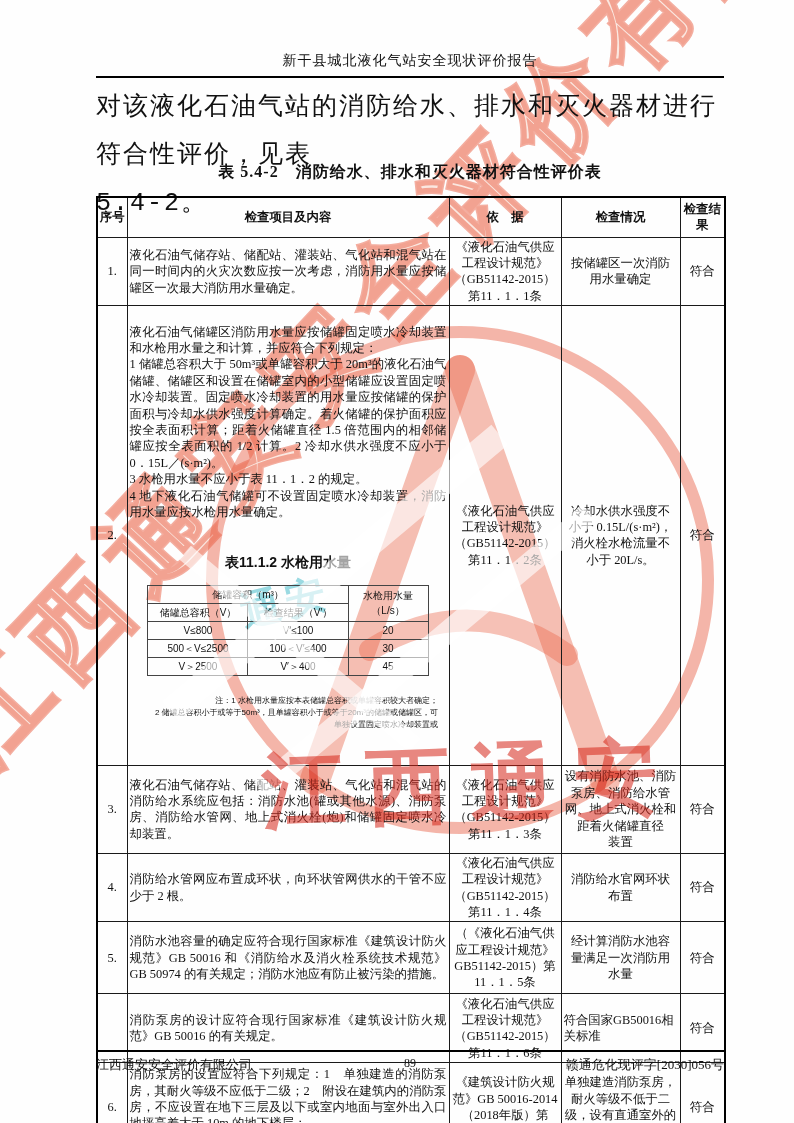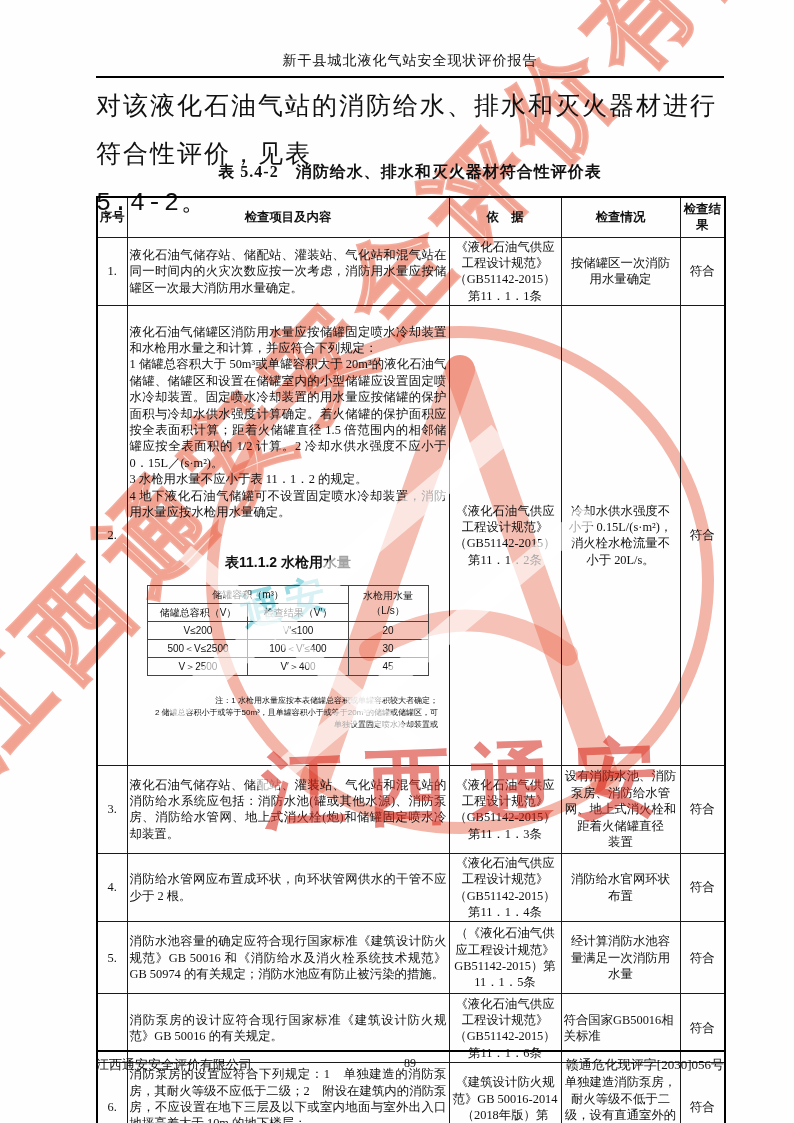--- a/index.html
+++ b/index.html
@@ -139,21 +139,21 @@
               <tbody><tr>
                 <th colspan="2">储罐容积（m³）</th>
                 <th rowspan="2" style="white-space:pre-line">水枪用水量
 （L/s）</th>
               </tr>
               <tr>
                 <th>储罐总容积（V）</th>
                 <th>检查结果（V′）</th>
               </tr>
               <tr>
-                <td>V≤200</td>
+                <td>V≤800</td>
                 <td>V′≤100</td>
                 <td>20</td>
               </tr>
               <tr>
                 <td>500＜V≤2500</td>
                 <td>100＜V′≤400</td>
                 <td>30</td>
               </tr>
               <tr>
                 <td>V＞2500</td>

